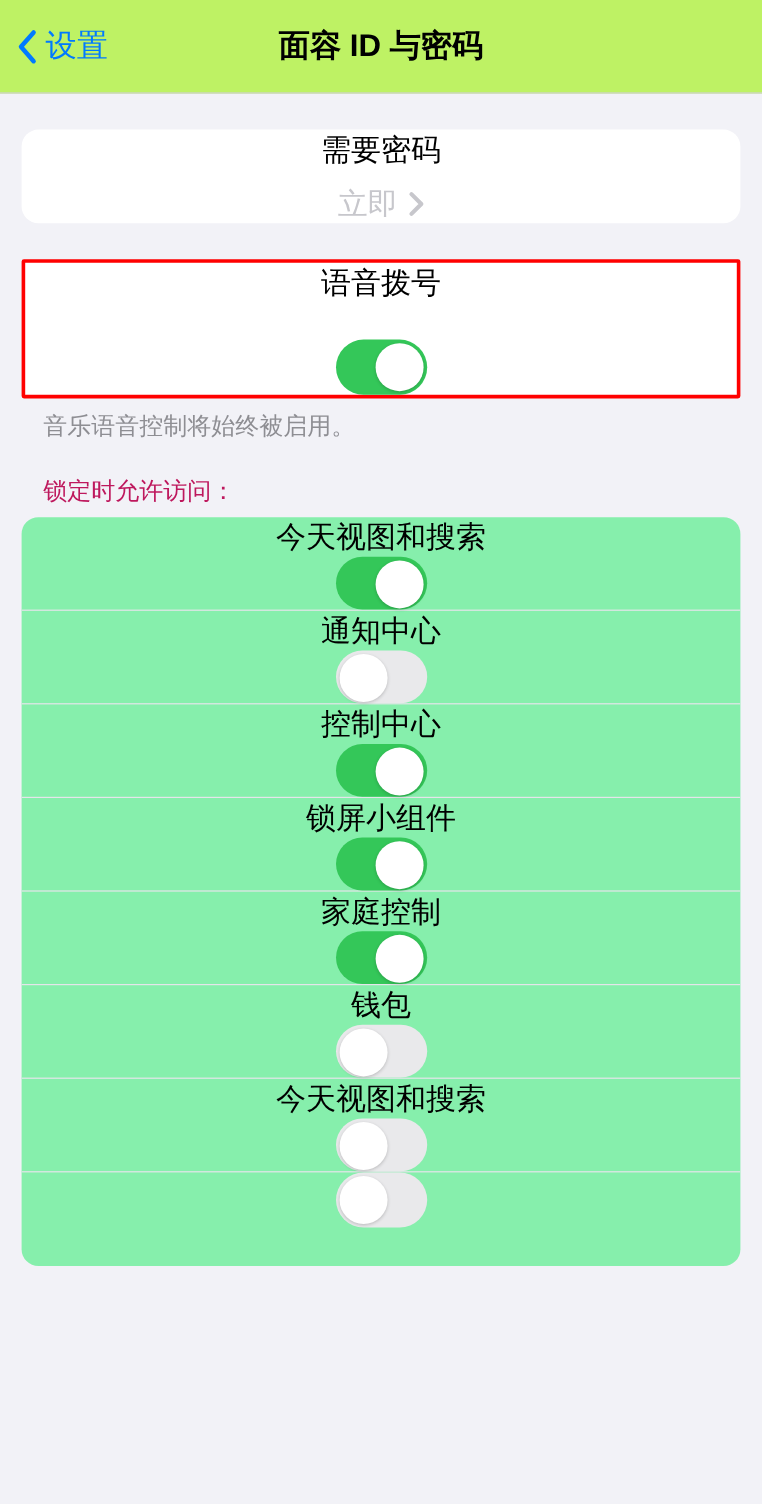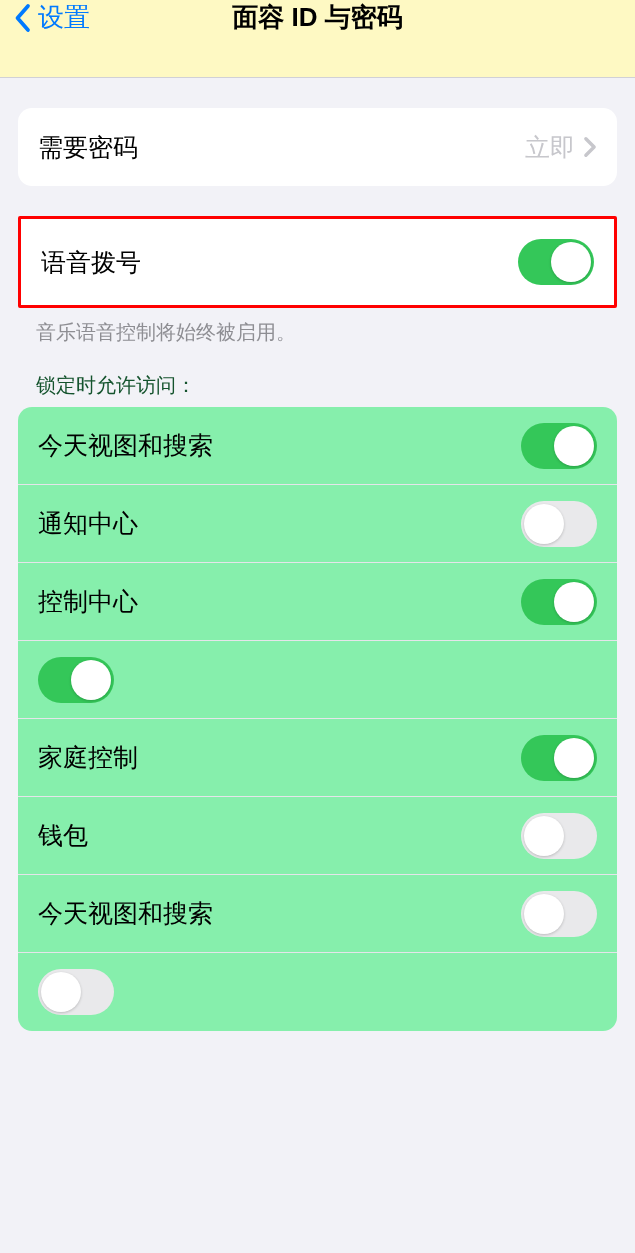--- a/index.html
+++ b/index.html
@@ -9,24 +9,24 @@
       font-family: -apple-system, "PingFang SC", "Helvetica Neue", Arial, sans-serif;
     }
     body {
       width: 635px;
       height: 1253px;
       background: #f2f2f7;
       overflow: hidden;
     }
     .nav-bar {
       height: 78px;
-      background: #fef9c3;
+      background: #bef264;
       border-bottom: 1px solid #d1d1d6;
       display: flex;
-      align-items: flex-start;
+      align-items: center;
       position: relative;
     }
     .back-button {
       display: flex;
       align-items: center;
       padding-left: 12px;
       color: #007aff;
       font-size: 26px;
       cursor: pointer;
     }
@@ -54,20 +54,21 @@
       border-radius: 14px;
       overflow: hidden;
     }
     .row {
       display: flex;
       align-items: center;
       justify-content: space-between;
       padding: 0 20px;
       height: 78px;
       border-bottom: 1px solid #e5e5ea;
+      flex-direction: column;
     }
     .row:last-child {
       border-bottom: none;
     }
     .row-label {
       font-size: 25px;
       color: #000;
     }
     .row-value {
       display: flex;
@@ -111,33 +112,33 @@
       left: 3px;
     }
     .footer-text {
       font-size: 20px;
       color: #8e8e93;
       padding: 10px 36px 0 36px;
       line-height: 1.4;
     }
     .header-text {
       font-size: 20px;
-      color: #14532d;
+      color: #be185d;
       padding: 26px 36px 8px 36px;
     }
     .highlight-box {
       border: 3px solid #ff0000;
       border-radius: 2px;
       margin: 30px 18px 0 18px;
       background: #fff;
     }
     .highlight-box .row {
       border-bottom: none;
       padding: 0 20px;
-      height: 86px;
+      height: 110px;
     }
     .group-lock {
       margin: 0 18px 0 18px;
       background: #86efac;
       border-radius: 14px;
       overflow: hidden;
     }
   </style>
 </head>
 <body>
@@ -191,20 +192,21 @@
           <div class="toggle-knob"></div>
         </div>
       </div>
       <div class="row">
         <span class="row-label">控制中心</span>
         <div class="toggle on">
           <div class="toggle-knob"></div>
         </div>
       </div>
       <div class="row">
+        <span class="row-label">锁屏小组件</span>
         <div class="toggle on">
           <div class="toggle-knob"></div>
         </div>
       </div>
       <div class="row">
         <span class="row-label">家庭控制</span>
         <div class="toggle on">
           <div class="toggle-knob"></div>
         </div>
       </div>

